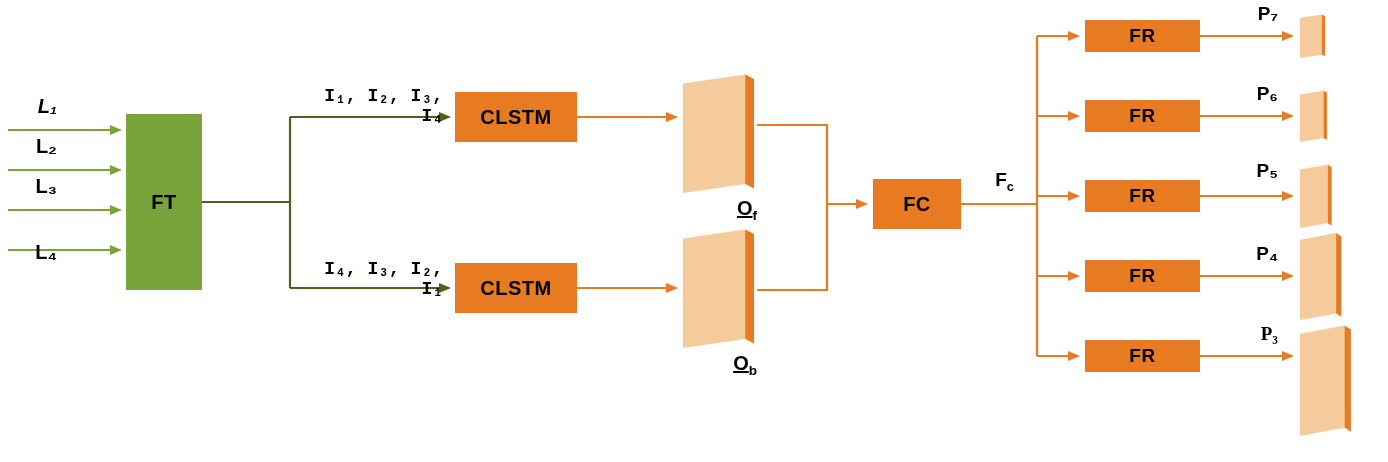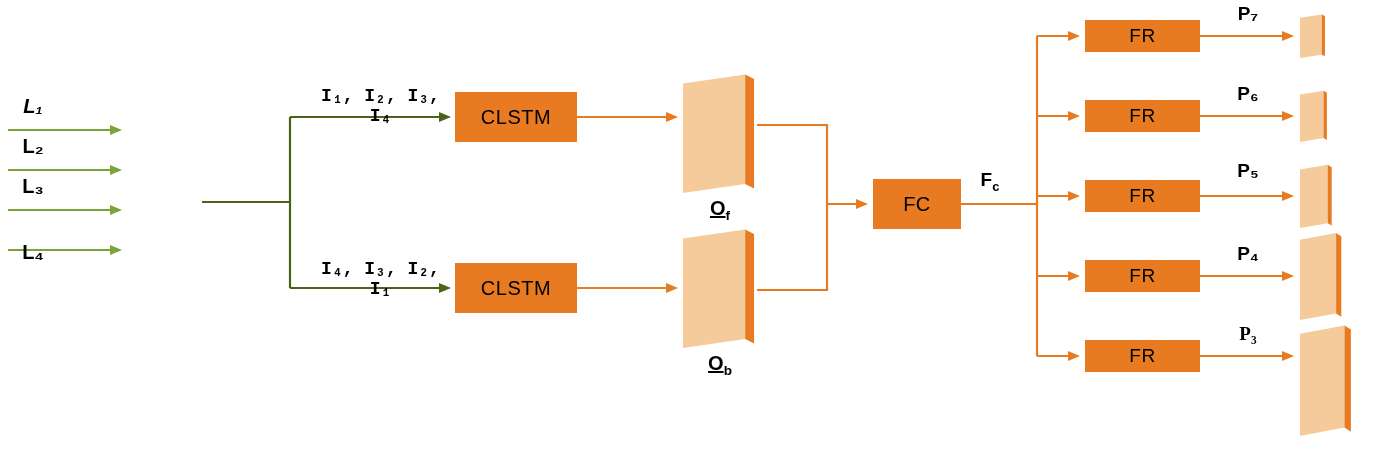--- a/index.html
+++ b/index.html
@@ -13,24 +13,24 @@
   body{background:#ffffff;font-family:"Liberation Sans","DejaVu Sans",sans-serif;}
   .canvas{position:relative;width:1388px;height:462px;background:#ffffff;overflow:hidden;}
   .wires{position:absolute;left:0;top:0;width:1388px;height:462px;}
   .w-green{stroke:var(--green);stroke-width:2.2;fill:none;}
   .w-dkgreen{stroke:var(--green-dark);stroke-width:2.2;fill:none;}
   .w-orange{stroke:var(--orange);stroke-width:2.2;fill:none;}
   .m-green{fill:var(--green);}
   .m-dkgreen{fill:var(--green-dark);}
   .m-orange{fill:var(--orange);}
   .box{position:absolute;display:flex;align-items:center;justify-content:center;
-       font-weight:normal;font-size:20px;color:var(--text);letter-spacing:0.5px;}
+       font-weight:bold;font-size:20px;color:var(--text);letter-spacing:0.5px;}
   .green-box{background:var(--green);}
   .orange-box{background:var(--orange);}
-  .lbl{position:absolute;font-weight:bold;color:var(--text);text-align:center;line-height:1.1;}
+  .lbl{position:absolute;font-weight:bold;color:var(--text);text-align:right;line-height:1.1;}
   .input-lbl{font-size:20px;}
   .seq-lbl{font-size:18px;font-family:Liberation Mono, monospace;}
   .out-lbl{font-size:20px;text-decoration:underline;}
   .p-lbl{font-size:19px;}
   .fc-lbl{font-size:19px;}
   sub{font-size:0.68em;}
   .fmap{position:absolute;}
   .fmap-face{fill:var(--map-fill);}
   .fmap-side{fill:var(--orange);}
 </style>
@@ -94,20 +94,21 @@
       <path class="w-orange" marker-end="url(#ao)" d="M1200,276 H1292"></path>
       <path class="w-orange" marker-end="url(#ao)" d="M1200,356 H1292"></path>
     </g>
   </svg>
 
   <div class="lbl input-lbl" style="left:9px;top:95px;width:48px;font-style:italic;">L₁</div>
   <div class="lbl input-lbl" style="left:9px;top:135px;width:48px;">L₂</div>
   <div class="lbl input-lbl" style="left:9px;top:175px;width:48px;">L₃</div>
   <div class="lbl input-lbl" style="left:9px;top:215px;width:48px;margin-top:26px;">L₄</div>
 
+  <div class="box green-box" style="left:126px;top:114px;width:76px;height:176px;">FT</div>
 
   <div class="lbl seq-lbl" style="left:318px;top:87px;width:125px;">I₁, I₂, I₃, I₄</div>
   <div class="lbl seq-lbl" style="left:318px;top:260px;width:125px;">I₄, I₃, I₂, I₁</div>
 
   <div class="box orange-box" style="left:455px;top:92px;width:122px;height:50px;">CLSTM</div>
   <div class="box orange-box" style="left:455px;top:263px;width:122px;height:50px;">CLSTM</div>
 
   <svg class="fmap" style="left:683px;top:73px;width:74px;height:120px;" viewBox="0 0 100 160" preserveAspectRatio="none">
     <polygon class="fmap-face" points="0,14 84,2 84,148 0,160"></polygon>
     <polygon class="fmap-side" points="84,2 96,8 96,154 84,148"></polygon>

